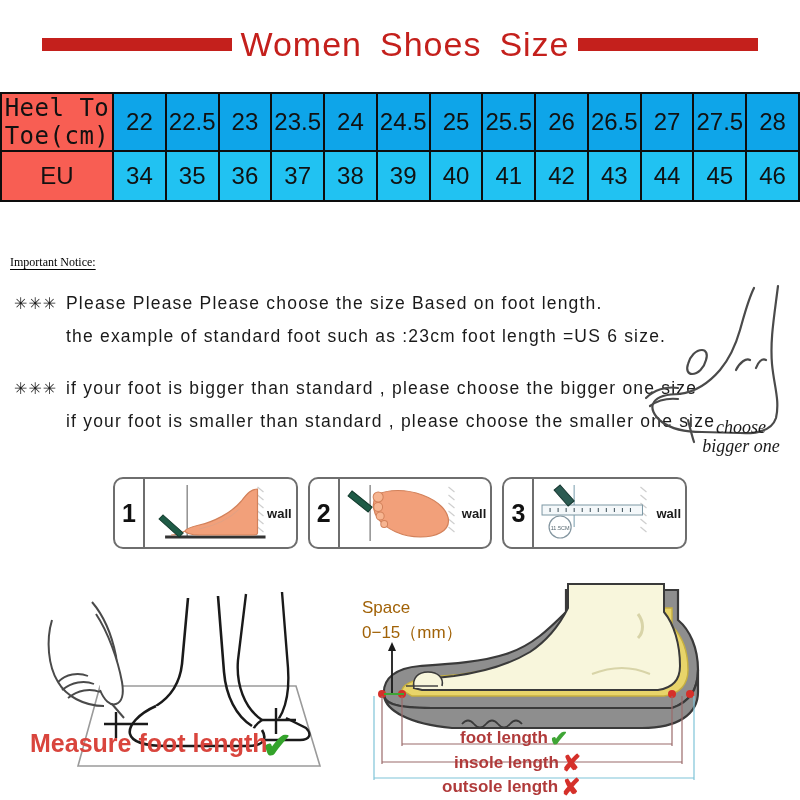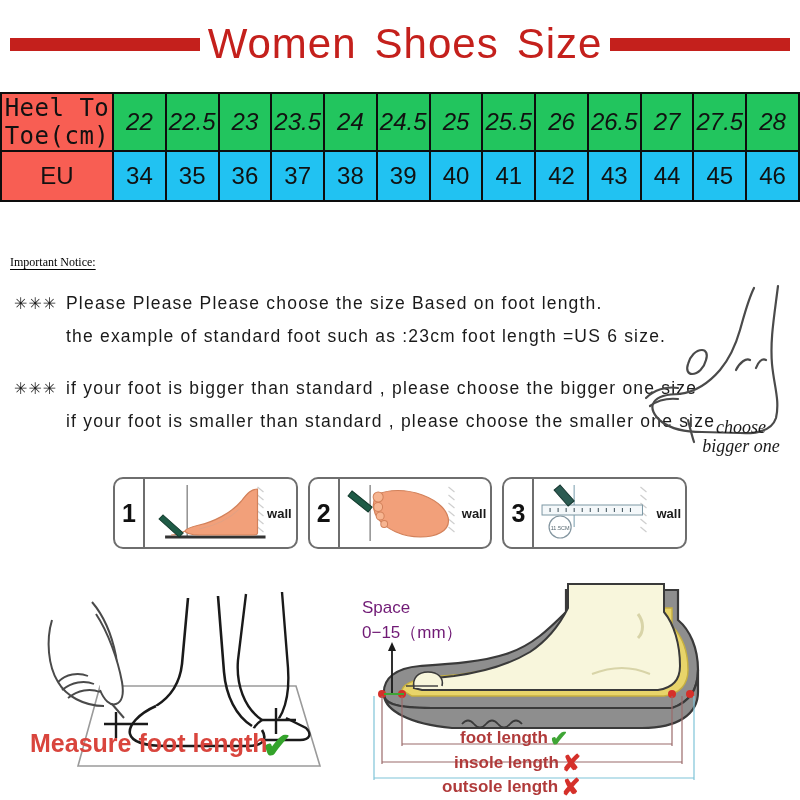--- a/index.html
+++ b/index.html
@@ -24,21 +24,21 @@
   }
   .title-rule {
     height: 13px;
     background: #C4201C;
     flex: 0 0 auto;
   }
   #title-rule-left  { width: 190px; margin-right: 8px; }
   #title-rule-right { width: 180px; margin-left: 8px; }
   #title-text {
     color: #C4201C;
-    font-size: 42px;
+    font-size: 34px;
     font-weight: 400;
     letter-spacing: 1px;
     white-space: nowrap;
     line-height: 1;
   }
   #title-text .w { margin-right: 18px; }
 
   
   #size-table {
     position: absolute;
@@ -61,21 +61,21 @@
     background: #F85E53;
     width: 110px;
     font-size: 27px;
     letter-spacing: 0px;
   }
   td.rowlabel.small {
     font-size: 13px;
     font-family: "DejaVu Sans Mono", monospace;
     letter-spacing: 0.5px;
   }
-  td.beige { background: #22c55e; font-style: italic; }
+  td.beige { background: #0ea5e9; }
   td.cyan  { background: #21C2F2; }
 
   
   #notice-heading {
     position: absolute;
     top: 255px; left: 10px;
     color: #000000;
     font-size: 12px;
     text-decoration: underline;
     text-underline-offset: 3px;
@@ -187,21 +187,21 @@
     position: absolute;
     color: #B03A3A;
     font-size: 17px;
     font-weight: bold;
     white-space: nowrap;
     font-family: "Liberation Sans", sans-serif;
   }
   #space-label {
     position: absolute;
     left: 20px; top: 18px;
-    color: #701a75;
+    color: #a16207;
     font-size: 17px;
     line-height: 1.45;
     white-space: nowrap;
   }
   #lbl-foot    { left: 118px; top: 148px; }
   #lbl-insole  { left: 112px; top: 172px; }
   #lbl-outsole { left: 100px; top: 196px; }
   .mark-ok {
     color: #3FA535; font-size: 22px; font-weight: bold;
     vertical-align: -3px; margin-left: 2px;

